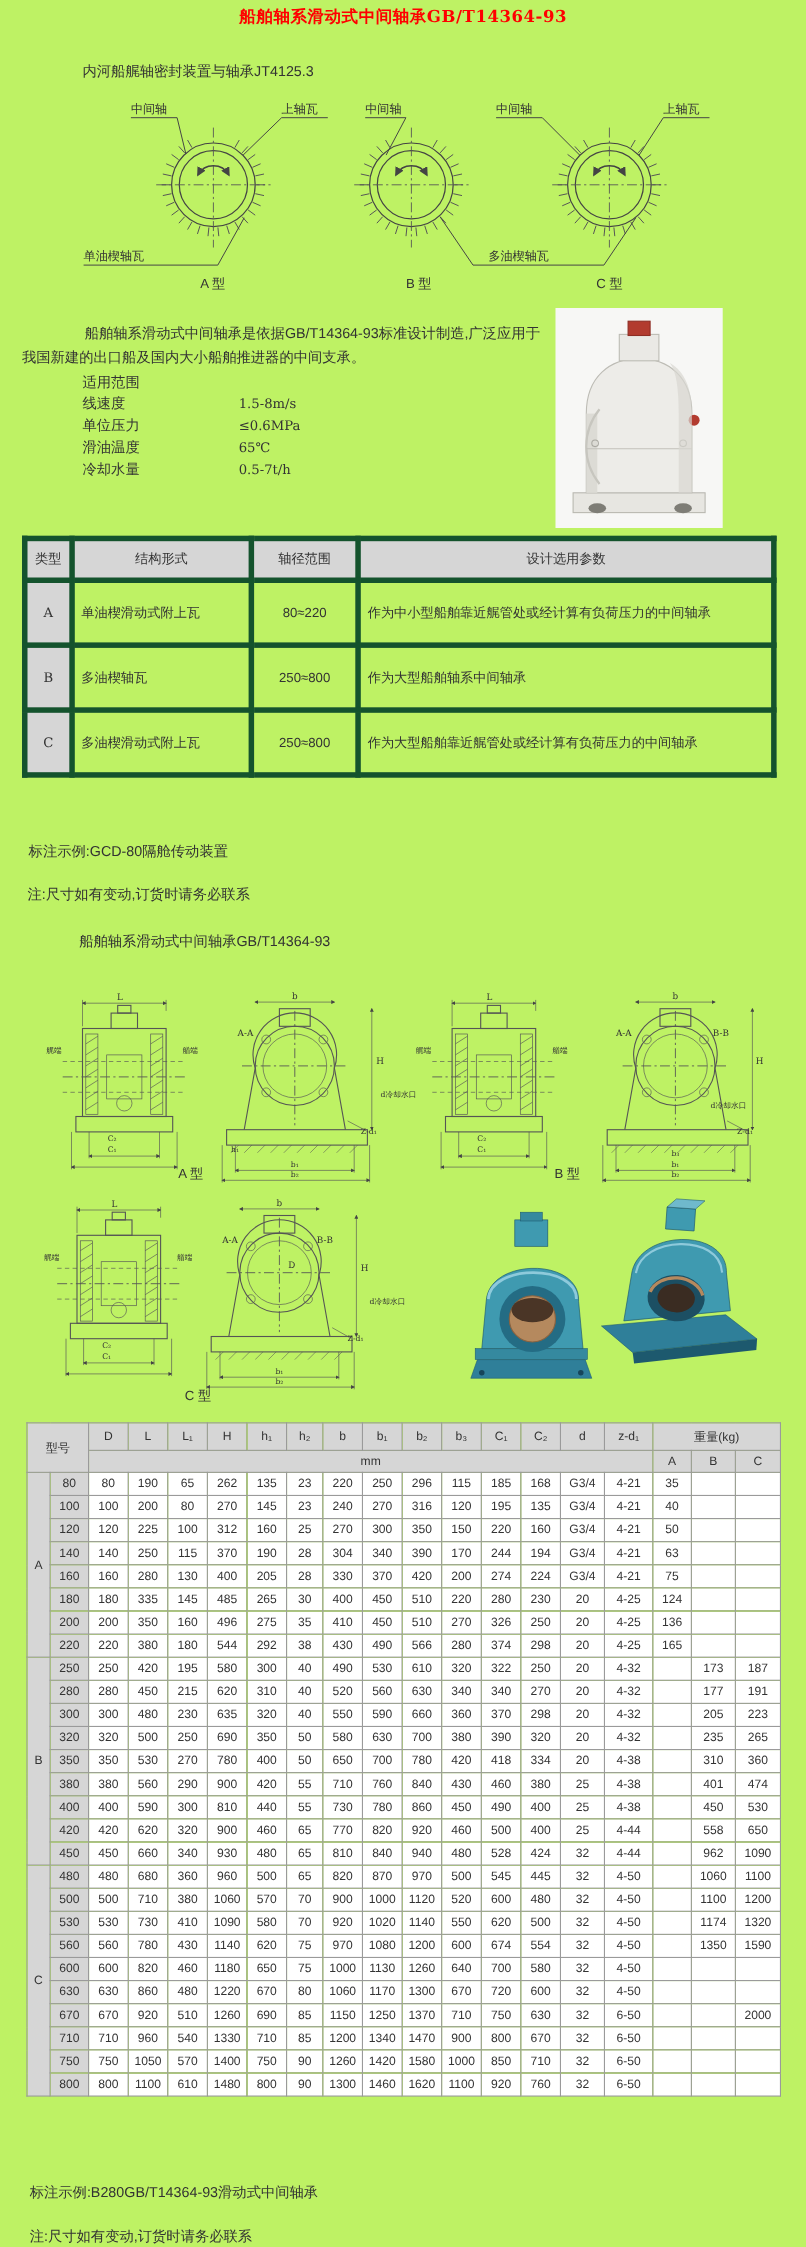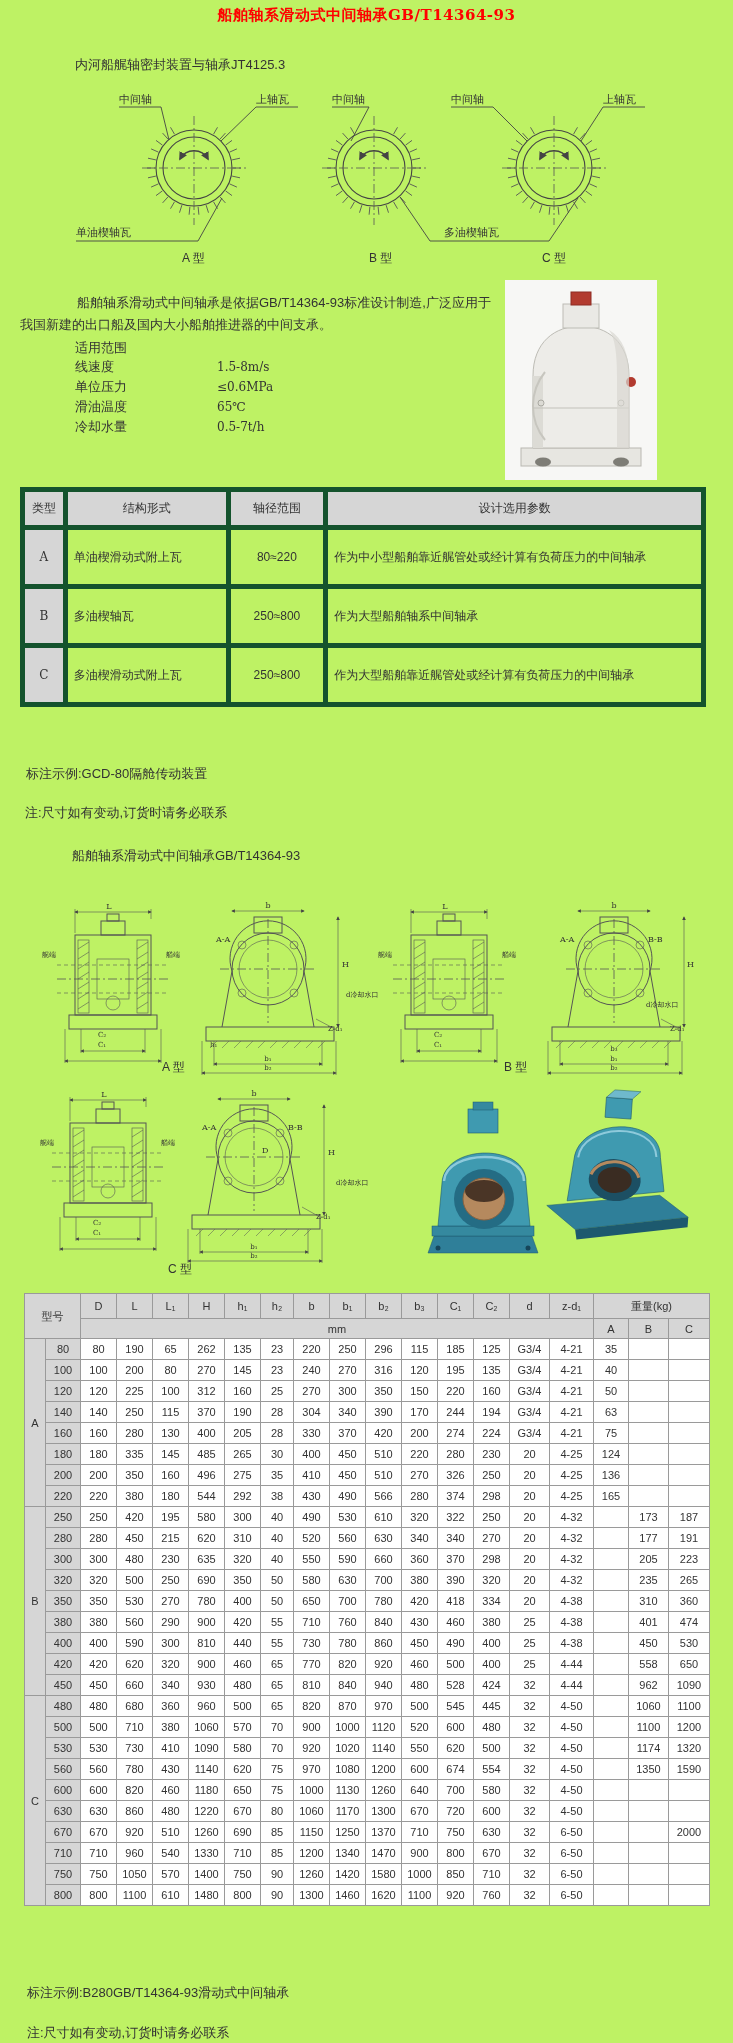--- a/index.html
+++ b/index.html
@@ -444,21 +444,21 @@
           <td>190</td>
           <td>65</td>
           <td>262</td>
           <td>135</td>
           <td>23</td>
           <td>220</td>
           <td>250</td>
           <td>296</td>
           <td>115</td>
           <td>185</td>
-          <td>125</td>
+          <td>168</td>
           <td>G3/4</td>
           <td>4-21</td>
           <td>35</td>
           <td></td>
           <td></td>
         </tr>
         <tr>
           <td class="model">100</td>
           <td>100</td>
           <td>200</td>

